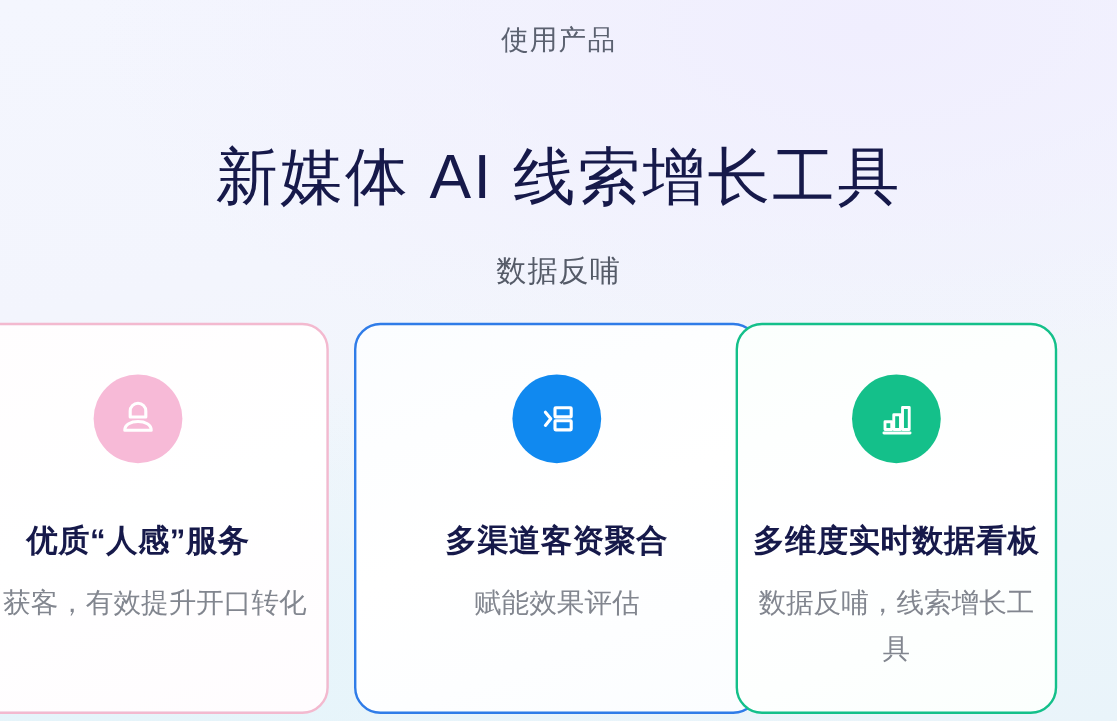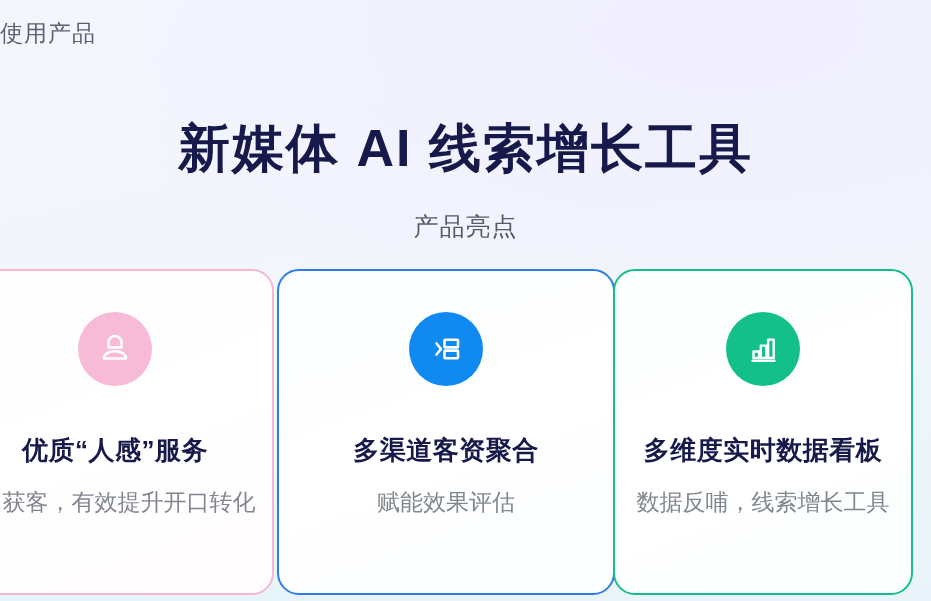--- a/index.html
+++ b/index.html
@@ -24,37 +24,38 @@
       radial-gradient(120% 80% at 6% 96%, #e4f4fa 0%, rgba(228,244,250,0) 60%),
       linear-gradient(168deg, #f4f6fe 0%, #f3f5fd 34%, #f1f6fb 62%, #e9f4fa 100%);
   }
 
   
   .eyebrow {
     position: absolute;
     left: 0;
     right: 0;
     top: 17px;
+    text-align: center;
     font-size: 23px;
     line-height: 33px;
     color: #5b6170;
     letter-spacing: 1px;
     font-weight: 400;
     white-space: nowrap;
   }
 
   .main-title {
     position: absolute;
     left: 0;
     right: 0;
     top: 80px;
     text-align: center;
     font-size: 52px;
     line-height: 66px;
-    font-weight: 700;
+    font-weight: 400;
     color: #16194a;
     letter-spacing: 2px;
     white-space: nowrap;
   }
 
   .section-label {
     position: absolute;
     left: 0;
     right: 0;
     top: 208px;
@@ -79,28 +80,28 @@
     overflow: hidden;
   }
 
   .card-1 {
     left: -44px;
     width: 318px;
     border-color: #f3b9cf;
     background: linear-gradient(160deg, #fffdfe 0%, #ffffff 50%, #fffcfe 100%);
   }
   .card-2 {
-    left: 277px;
+    left: 295px;
     width: 338px;
     border-color: #2f7ce8;
     background: linear-gradient(160deg, #fbfdff 0%, #ffffff 50%, #fbfdff 100%);
   }
   .card-3 {
     left: 613px;
-    width: 300px;
+    width: 268px;
     border-color: #14c08a;
     background: linear-gradient(160deg, #fbfffd 0%, #ffffff 50%, #fbfffd 100%);
   }
 
   .icon-wrap {
     position: absolute;
     top: 41px;
     left: 0;
     right: 0;
     display: flex;
@@ -153,21 +154,21 @@
 </style>
 </head>
 <body>
 
 <div id="page">
 
   <div class="eyebrow">使用产品</div>
 
   <h1 class="main-title">新媒体 AI 线索增长工具</h1>
 
-  <div class="section-label">产品亮点</div>
+  <div class="section-label">数据反哺</div>
 
   <div class="card card-1">
     <div class="icon-wrap">
       <div class="icon-circle circle-pink">
         <svg width="40" height="40" viewBox="0 0 40 40" fill="none" stroke="#ffffff" stroke-width="2.6" stroke-linecap="round" stroke-linejoin="round">
           <path d="M13.5 18.5 V13.5 a6.5 6.5 0 0 1 13 0 V18.5 Z"></path>
           <path d="M9 29.5 C9 24.8 14 22.3 20 22.3 C26 22.3 31 24.8 31 29.5 Z"></path>
         </svg>
       </div>
     </div>

